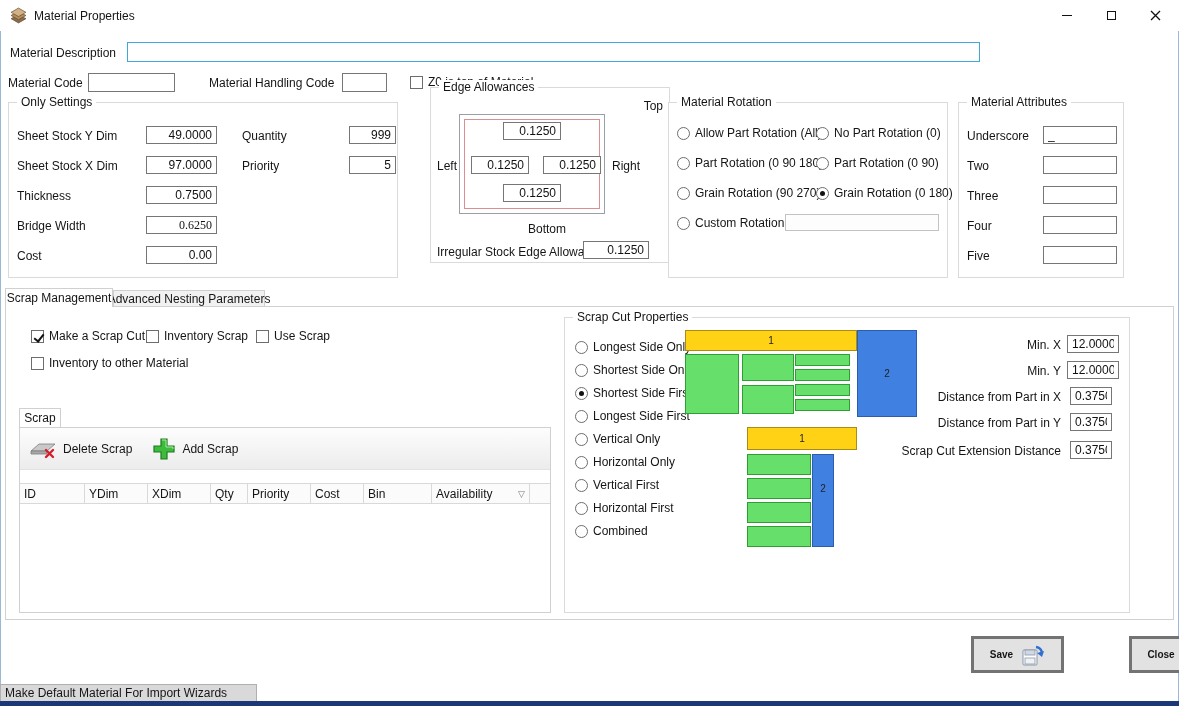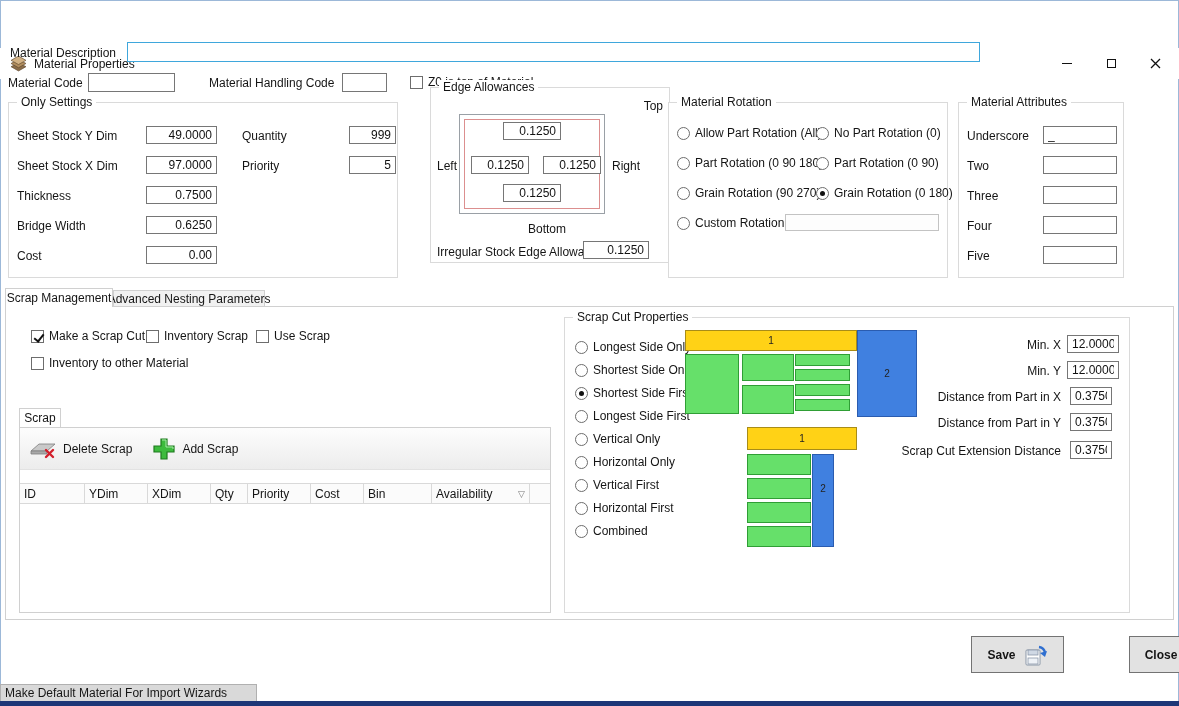--- a/index.html
+++ b/index.html
@@ -1,20 +1,20 @@
 <!DOCTYPE html>
 <html><head>
 <meta charset="utf-8">
 <style>
   * { box-sizing: border-box; margin: 0; padding: 0; }
   body { margin: 0; background: #2b2b2b; font-family: "Liberation Sans", "DejaVu Sans", sans-serif; }
   .window { position: relative; width: 1179px; height: 706px; background: #fff; font-size: 12px; color: #151515; overflow: hidden; box-shadow: inset 0 0 0 1px #9cb8d8; }
 
   
-  .titlebar { position: absolute; left: 0; top: 0; right: 0; height: 31px; background: #fff; margin-top: 48px; }
+  .titlebar { position: absolute; left: 0; top: 0; right: 0; height: 31px; background: #fff; }
   .app-icon { position: absolute; left: 10px; top: 7px; width: 17px; height: 17px; }
   .title-text { position: absolute; left: 34px; top: 9px; font-size: 12px; white-space: nowrap; }
   .wc { position: absolute; top: 1px; width: 45px; height: 29px; display: flex; align-items: center; justify-content: center; }
   .wc.min { right: 90px; } .wc.max { right: 45px; } .wc.close { right: 1px; }
   .g-min { width: 10px; height: 1px; background: #111; }
   .g-max { width: 9px; height: 9px; border: 1px solid #111; }
 
   
   .t { position: absolute; white-space: nowrap; }
   .box { position: absolute; border: 1px solid #767676; background: #fff; font: inherit; padding: 1px 4px; text-align: right; color: #111; outline: none; }
@@ -45,21 +45,21 @@
   .gcell { border-right: 1px solid #d9d9d9; display: flex; align-items: center; justify-content: space-between; padding: 0 4px; overflow: hidden; }
   .sort-glyph { font-size: 9px; color: #777; margin-left: 2px; }
   .gbody { position: absolute; left: 0; top: 76px; right: 0; bottom: 0; background: #fff; }
 
   
   .rect { position: absolute; border: 1px solid; display: flex; align-items: center; justify-content: center; font-size: 10px; color: #222; }
   .ry { background: #ffd216; border-color: #a88c18; }
   .rg { background: #66e06a; border-color: #2f9e35; }
   .rb { background: #4080e0; border-color: #2a5cb0; }
 
-  .btn { position: absolute; background: #e2e2e2; border: 1px solid #737373; display: flex; align-items: center; justify-content: center; gap: 8px; font-weight: bold; font-size: 12px; cursor: default; }
+  .btn { position: absolute; background: #e2e2e2; border: 3px solid #737373; display: flex; align-items: center; justify-content: center; gap: 8px; font-weight: bold; font-size: 10px; cursor: default; }
 
   .status-btn { position: absolute; left: 0; top: 684px; width: 257px; height: 19px; background: #d9d9d9; border: 1px solid #b0b0b0; padding: 1px 4px; white-space: nowrap; overflow: hidden; }
   .bottom-edge { position: absolute; left: 0; top: 701px; right: 0; height: 5px; background: #1d3677; }
 </style>
 </head>
 <body>
 
 <div class="window">
 
   <div class="titlebar">
@@ -103,21 +103,21 @@
 
     <span class="t" style="left:8px;top:56px">Sheet Stock X Dim</span>
     <input class="box" style="left: 137px; top: 53px; width: 71px; height: 18px;" value="97.0000">
     <span class="t" style="left:233px;top:56px">Priority</span>
     <input class="box" style="left: 340px; top: 53px; width: 47px; height: 18px;" value="5">
 
     <span class="t" style="left:8px;top:86px">Thickness</span>
     <input class="box" style="left: 137px; top: 83px; width: 71px; height: 18px;" value="0.7500">
 
     <span class="t" style="left:8px;top:116px">Bridge Width</span>
-    <input class="box" style="left: 137px; top: 113px; width: 71px; height: 18px;" value="0.6250">
+    <input class="box" style="left: 137px; top: 113px; width: 71px; height: 18px; font-family: Liberation Serif, serif;" value="0.6250">
 
     <span class="t" style="left:8px;top:146px">Cost</span>
     <input class="box" style="left: 137px; top: 143px; width: 71px; height: 18px;" value="0.00">
   </div>
 
   <div class="gb" style="left:430px;top:87px;width:240px;height:176px">
     <span class="gbt">Edge Allowances</span>
     <span class="t" style="left:0;top:11px;width:232px;text-align:right">Top</span>
     <div class="ea-outer" style="left:28px;top:26px;width:146px;height:100px">
       <div class="ea-inner"></div>

